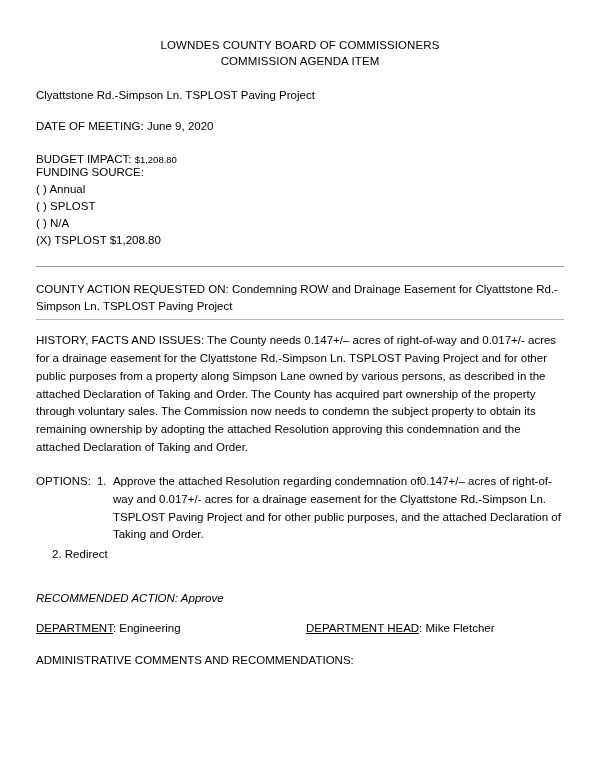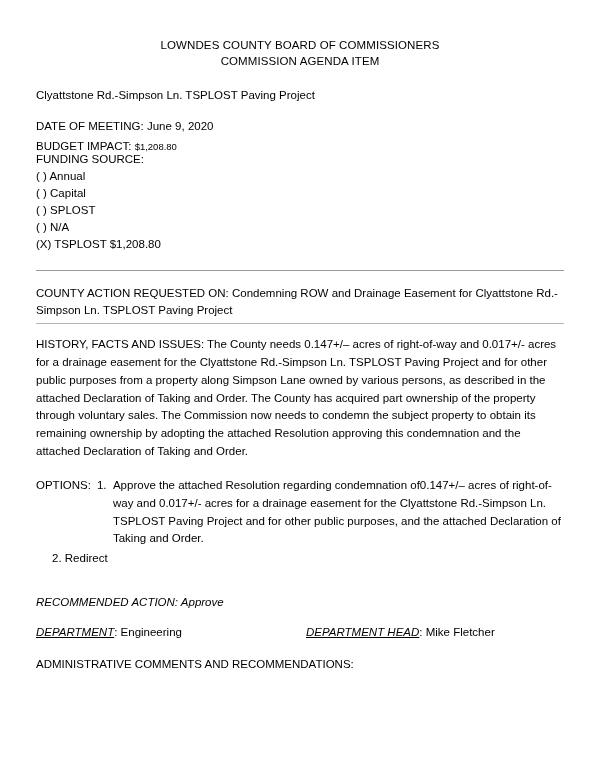--- a/index.html
+++ b/index.html
@@ -44,21 +44,21 @@
     text-align: right;
     font-size: 11.5px;
     margin-top: 16px;
     padding-right: 22px;
   }
   .meeting {
     margin-top: 16px;
     font-size: 11.5px;
   }
   .budget {
-    margin-top: 8px;
+    margin-top: 21px;
     font-size: 11.5px;
   }
   .budget .small {
     font-size: 9.5px;
   }
   .funding-label {
     font-size: 11.5px;
     margin-top: 1px;
   }
   .option-line {
@@ -123,21 +123,20 @@
   .dept-row {
     margin-top: 18px;
     font-size: 11.5px;
     display: flex;
   }
   .dept-left {
     width: 270px;
   }
   .underline {
     text-decoration: underline;
-    font-style: italic;
   }
   .admin {
     margin-top: 20px;
     font-size: 11.5px;
   }
 </style>
 </head>
 <body>
 
 <div class="page">
@@ -151,21 +150,20 @@
     <div class="subject-line">Clyattstone Rd.-Simpson Ln. TSPLOST Paving Project</div>
   </div>
 
 
   <div class="meeting"><span>DATE OF MEETING:</span><span> June 9, 2020</span></div>
 
   <div class="budget"><span>BUDGET IMPACT:</span> <span class="small">$1,208.80</span></div>
 
   <div class="funding-label">FUNDING SOURCE:</div>
   <div class="option-line">( ) Annual</div>
-  <div class="option-line">( ) Capital</div>
   <div class="option-line">( ) SPLOST</div>
   <div class="option-line">( ) N/A</div>
   <div class="option-line">(X) TSPLOST $1,208.80</div>
 
   <hr class="divider">
 
   <div class="action-req"><span>COUNTY ACTION REQUESTED ON:</span><span> Condemning ROW and Drainage Easement for Clyattstone Rd.-Simpson Ln. TSPLOST Paving Project</span></div>
   <hr class="rule-thin">
 
   <div class="history"><span>HISTORY, FACTS AND ISSUES:</span><span> The County needs 0.147+/– acres of right-of-way and 0.017+/- acres for a drainage easement for the Clyattstone Rd.-Simpson Ln. TSPLOST Paving Project and for other public purposes from a property along Simpson Lane owned by various persons, as described in the attached Declaration of Taking and Order.  The County has acquired part ownership of the property through voluntary sales.  The Commission now needs to condemn the subject property to obtain its remaining ownership by adopting the attached Resolution approving this condemnation and the attached Declaration of Taking and Order.</span></div>

